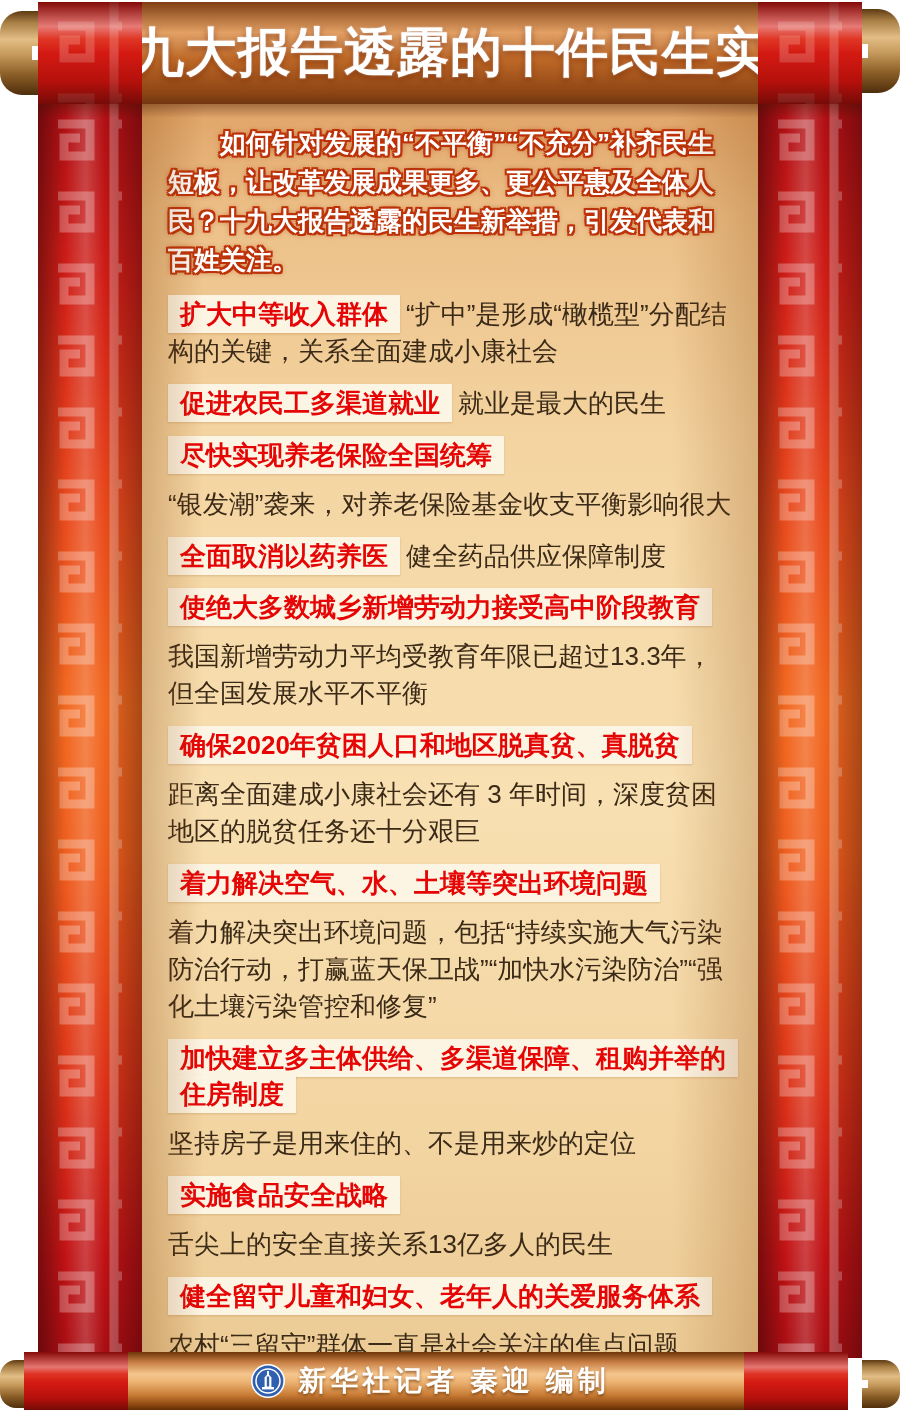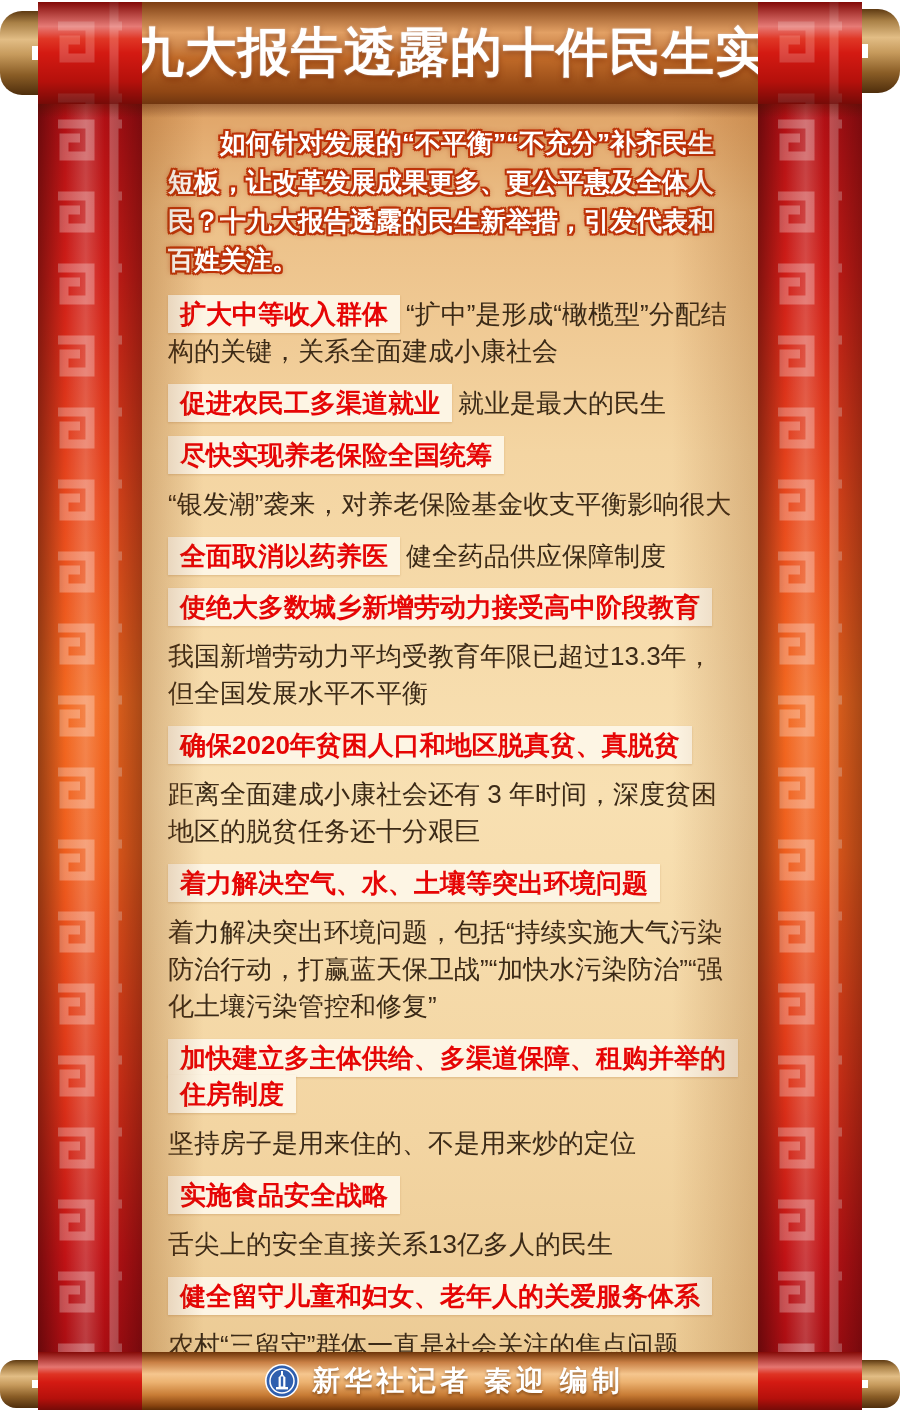--- a/index.html
+++ b/index.html
@@ -33,21 +33,21 @@
   .roller-end{position:relative;width:104px;height:100%;background:#d41a12;overflow:hidden;flex:0 0 auto;}
   .roller-end .gloss{position:absolute;inset:0;background:
     linear-gradient(180deg,rgba(80,0,0,.62) 0%,rgba(255,255,255,.42) 24%,rgba(255,130,90,.28) 36%,rgba(0,0,0,0) 50%,rgba(130,0,0,.38) 78%,rgba(55,0,0,.6) 100%);}
   .title-band{position:relative;flex:1;display:flex;align-items:center;justify-content:center;background:#c06a28;overflow:hidden;}
   .title-band .gloss{position:absolute;inset:0;background:
     linear-gradient(180deg,rgba(70,25,0,.55) 0%,rgba(255,205,150,.55) 30%,rgba(255,230,190,.25) 42%,rgba(0,0,0,0) 55%,rgba(95,35,0,.5) 88%,rgba(60,20,0,.6) 100%);}
   .poster-title{position:relative;color:#ffffff;font-size:52px;font-weight:bold;letter-spacing:1px;white-space:nowrap;
     text-shadow:0 3px 6px rgba(120,40,0,.65),0 0 2px rgba(255,255,255,.8);}
 
   
-  .bottom-roller{position:absolute;left:38px;top:1352px;width:812px;height:58px;background:
+  .bottom-roller{position:absolute;left:24px;top:1352px;width:812px;height:58px;background:
     linear-gradient(180deg,#6e3408 0%,#c98045 18%,#f5c68e 38%,#ecb271 52%,#c87c35 74%,#8a4510 92%,#5f2d06 100%);z-index:3;}
   .bottom-roller .end{position:absolute;top:0;width:104px;height:100%;background:#d41a12;overflow:hidden;}
   .bottom-roller .end.l{left:0;} .bottom-roller .end.r{left:720px;}
   .bottom-roller .end .gloss{position:absolute;inset:0;background:
     linear-gradient(180deg,rgba(80,0,0,.6) 0%,rgba(255,255,255,.4) 26%,rgba(255,130,90,.25) 38%,rgba(0,0,0,0) 52%,rgba(130,0,0,.38) 80%,rgba(55,0,0,.6) 100%);}
   .credit{position:absolute;left:0;top:0;width:100%;height:100%;display:flex;align-items:center;justify-content:center;gap:12px;}
   .credit .logo{width:36px;height:36px;flex:0 0 auto;}
   .credit-text{color:#ffffff;font-size:28px;font-weight:bold;letter-spacing:4px;white-space:nowrap;
     text-shadow:0 2px 3px rgba(90,40,0,.6);}
 

